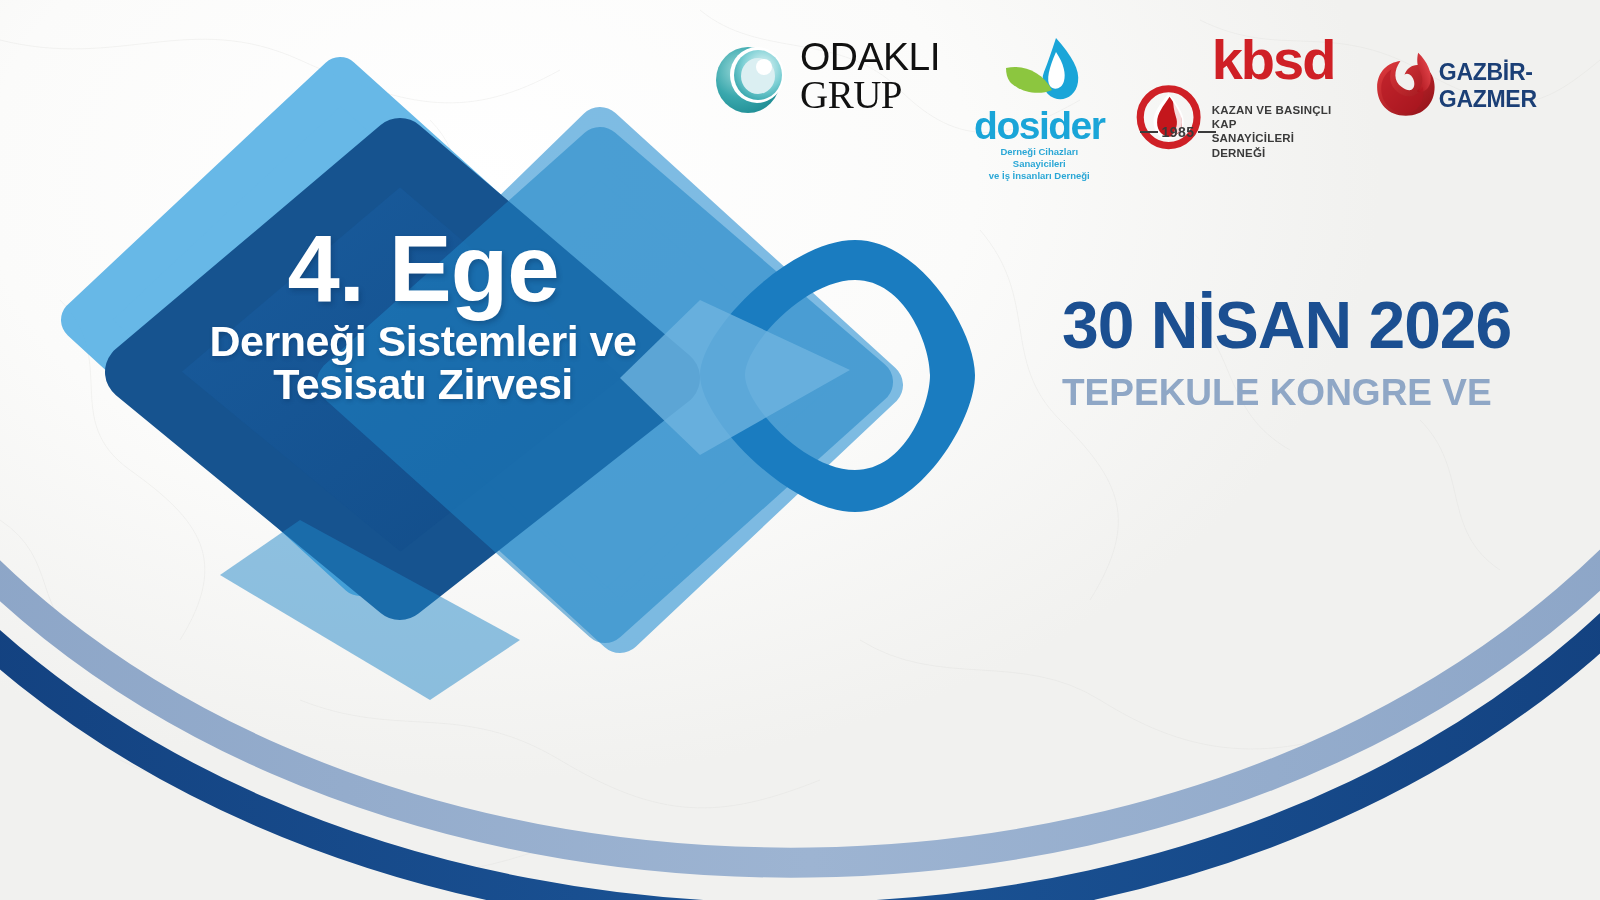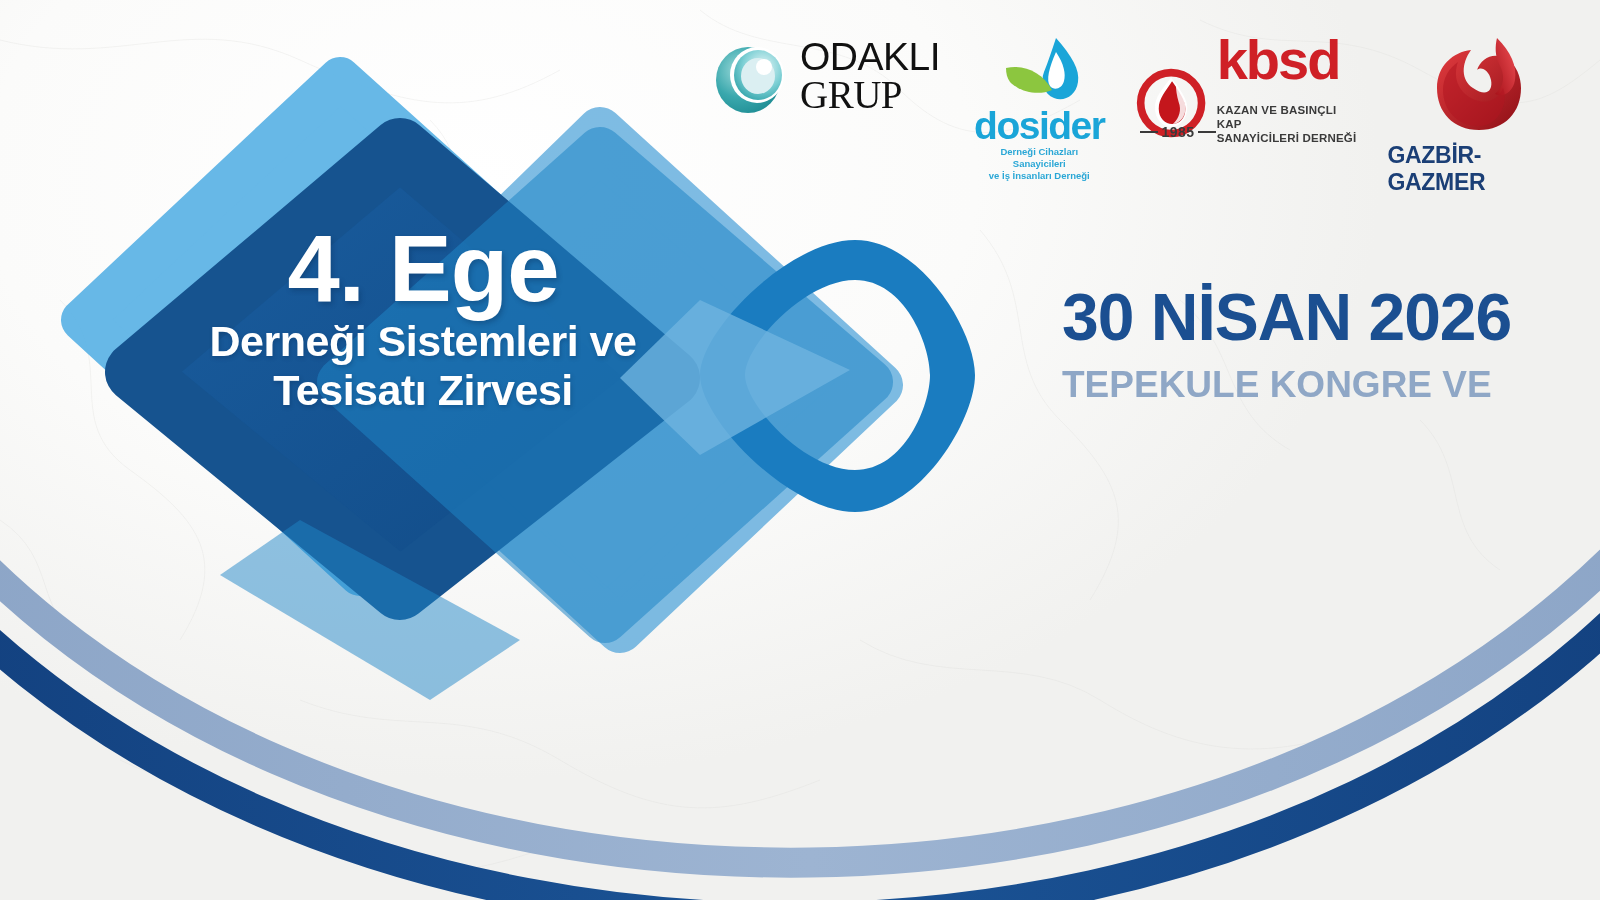--- a/index.html
+++ b/index.html
@@ -18,24 +18,24 @@
   .gfx{position:absolute;inset:0;}
   .gfx svg{display:block;width:1600px;height:900px;}
 
   
   .title-block{position:absolute;left:183px;top:222px;width:480px;text-align:center;
     color:#ffffff;line-height:1;z-index:6;}
   .t-main{font-size:94px;font-weight:bold;letter-spacing:-1px;
     text-shadow:2px 3px 5px rgba(8,40,80,.30);margin:0 0 4px 0;}
   .t-sub{font-size:43px;font-weight:bold;letter-spacing:-.5px;
     text-shadow:1px 2px 4px rgba(8,40,80,.30);margin:0;}
-  .t-sub + .t-sub{margin-top:6px;}
-
-  
-  .info-block{position:absolute;left:1062px;top:284px;width:450px;z-index:6;}
+  .t-sub + .t-sub{margin-top:0;}
+
+  
+  .info-block{position:absolute;left:1062px;top:292px;width:450px;z-index:6;}
   .date{font-size:66px;font-weight:bold;color:#1b4f91;letter-spacing:-1px;
     line-height:1;margin:0 0 14px 0;}
   .venue{font-size:37px;font-weight:bold;color:#8fa7c6;letter-spacing:0px;
     line-height:1.12;margin:0;}
 
   
   .logos{position:absolute;left:700px;top:30px;width:870px;height:145px;
     display:flex;align-items:flex-start;gap:0px;z-index:7;}
   .logo{position:relative;display:flex;align-items:center;}
 
@@ -57,21 +57,21 @@
   .kbsd-right{margin-left:8px;}
   .kbsd-word{font-size:56px;font-weight:bold;color:#cf2026;line-height:.85;
     letter-spacing:-2px;}
   .kbsd-sub{font-size:11.5px;font-weight:bold;color:#3a3a3a;line-height:1.25;
     margin-top:19px;letter-spacing:.2px;}
   .kbsd-year{position:absolute;left:6px;top:88px;font-size:14px;font-weight:bold;
     color:#3a3a3a;letter-spacing:.5px;display:flex;align-items:center;gap:3px;}
   .kbsd-year .dash{display:inline-block;width:18px;height:2px;background:#3a3a3a;}
 
   
-  .gazbir{flex-direction:column;align-items:center;margin-left:30px;}
+  .gazbir{flex-direction:row;align-items:center;margin-left:30px;}
   .gazbir-word{font-size:23px;font-weight:bold;color:#1b3f76;letter-spacing:-.3px;
     margin-top:2px;}
 </style>
 </head>
 <body>
 
 <div class="stage">
 
   <svg class="texture" viewBox="0 0 1600 900" preserveAspectRatio="none">
     <g stroke="#d8d8d6" stroke-width="1" fill="none" opacity=".55">

